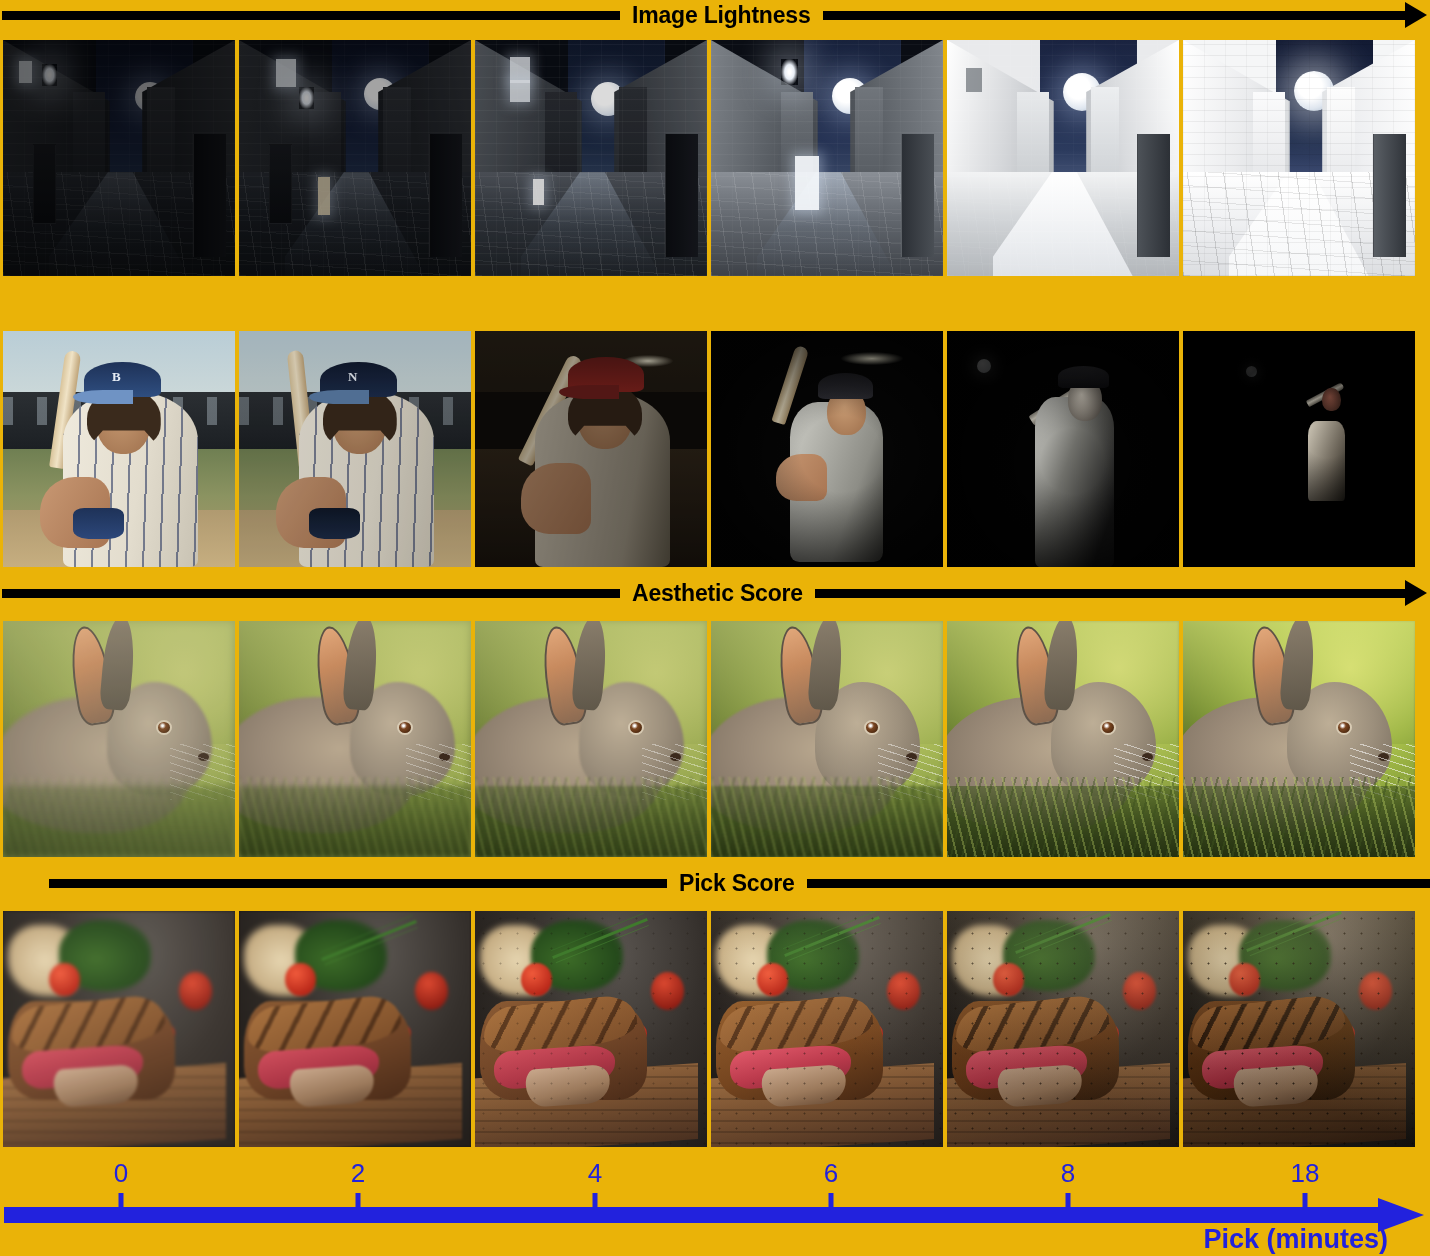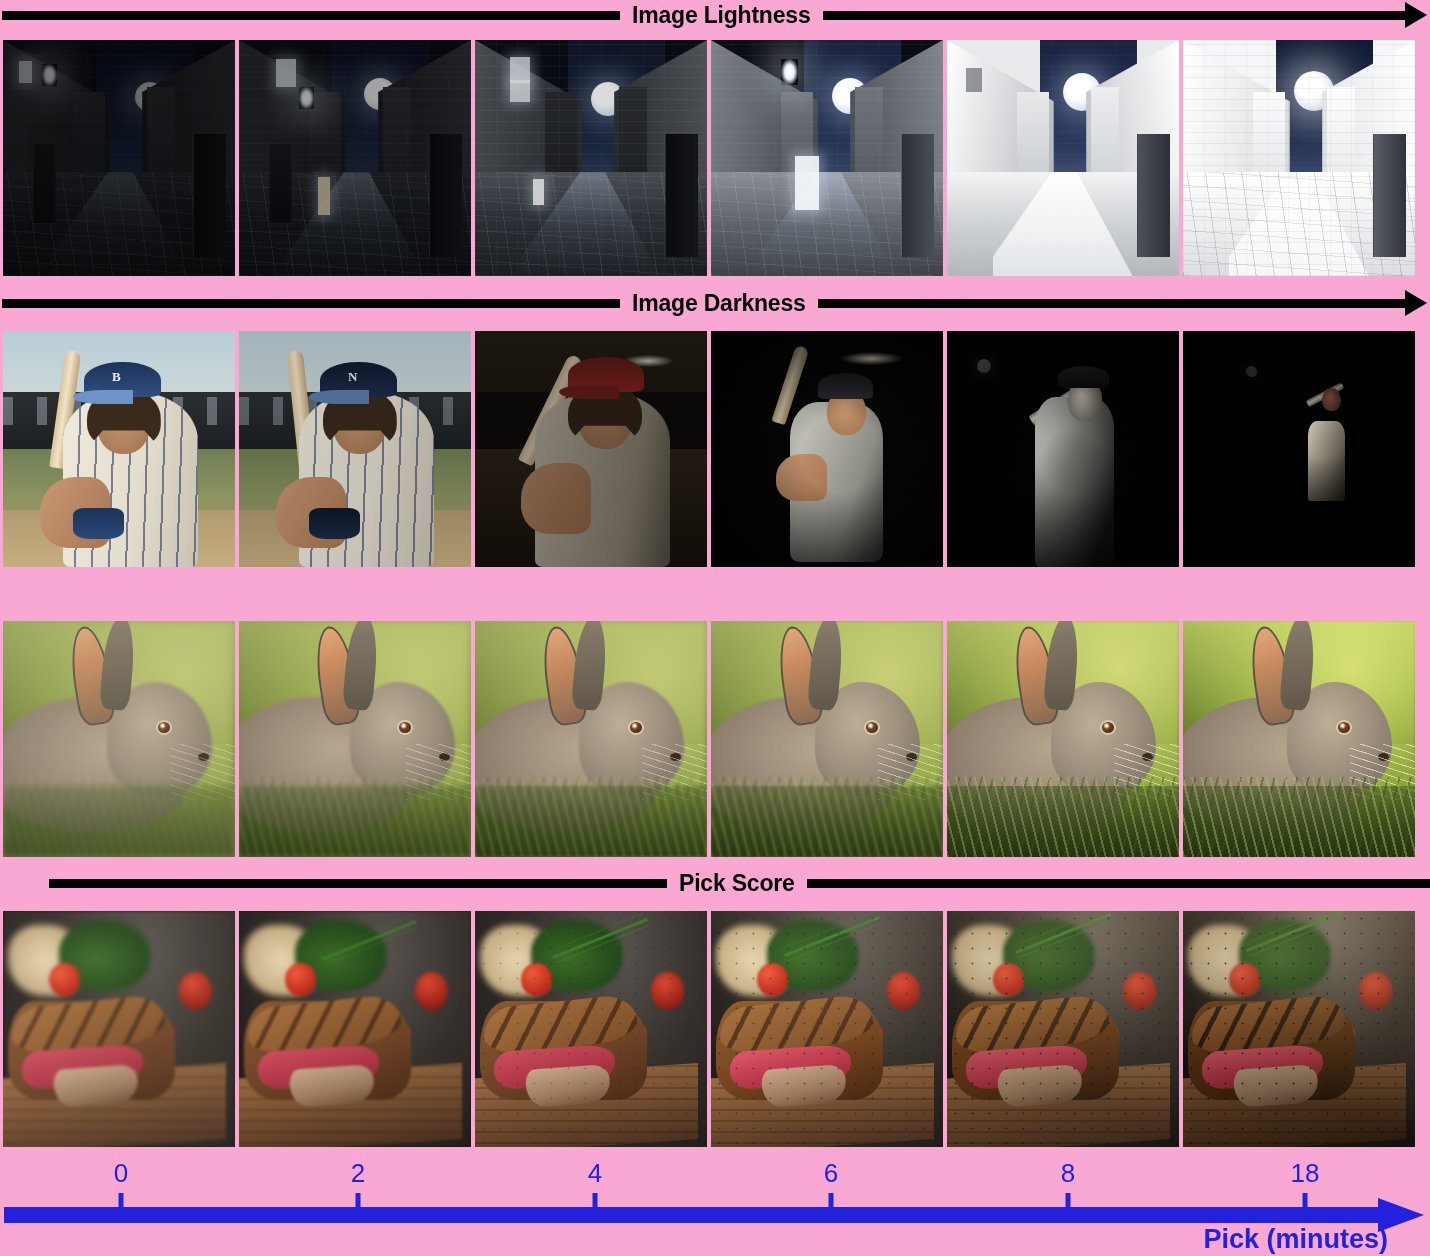--- a/index.html
+++ b/index.html
@@ -5,21 +5,21 @@
   * { box-sizing: border-box; }
   html, body {
     margin: 0; padding: 0;
     background: #ffffff;
     font-family: "Liberation Sans", sans-serif;
   }
   #page {
     position: relative;
     width: 1430px;
     height: 1256px;
-    background: #f9a8d4;
+    background: #eab308;
     overflow: hidden;
   }
 
   
   .axis-row {
     position: absolute;
     left: 0;
     width: 1430px;
     height: 30px;
     display: flex;
@@ -535,26 +535,20 @@
         <div class="midR" style="background:linear-gradient(180deg,#fdfdfd,#e1e3e6)"></div>
         <div class="ground" style="background:linear-gradient(180deg,#ffffff,#f0f1f3 45%,#dcdee1)"></div>
         <div class="path" style="opacity:1;background:linear-gradient(180deg,rgba(255,255,255,1),rgba(248,249,250,.9))"></div>
         <div class="bricks" style="opacity:.45;background-image:repeating-linear-gradient(0deg,rgba(0,0,0,.12) 0 1px,transparent 1px 11px),repeating-linear-gradient(90deg,rgba(0,0,0,.08) 0 1px,transparent 1px 21px)"></div>
         <div class="paving" style="background-image:repeating-linear-gradient(82deg,rgba(0,0,0,.14) 0 1px,transparent 1px 18px),repeating-linear-gradient(4deg,rgba(0,0,0,.09) 0 1px,transparent 1px 15px)"></div>
         <div class="doorR" style="background:linear-gradient(90deg,#5a5f65,#30343a)"></div>
       </div>
     </div>
   </div>
 
-  <div class="axis-row" style="top:288px;">
-    <div class="axis-line left"></div>
-    <div class="axis-label">Image Darkness</div>
-    <div class="axis-line right"></div>
-    <div class="axis-head"></div>
-  </div>
 
   <div class="strip" style="top:331px;">
     <div class="cell">
       <div class="scene ball-scene">
         <div class="skyb"></div>
           <div class="stands"></div>
           <div class="standbars"></div>
         <div class="field"></div>
           <div class="dirt"></div>
         <div class="bat"></div>
@@ -631,20 +625,26 @@
       <div class="scene ball-scene" style="background:#000000">
         <div class="pball" style="left:27%;top:15%;width:11px;height:11px;box-shadow:0 0 8px 3px rgba(255,255,255,.18)"></div>
         <div class="bat" style="left:52%;top:14%;width:7px;height:17%;transform:rotate(62deg);background:linear-gradient(90deg,#6e6a60,#c9c3b4 45%,#5d594f)"></div>
         <div class="body" style="left:54%;bottom:28%;width:16%;height:34%;background:linear-gradient(110deg,#cfc8b8,#6b6458 60%,#221f19);border-radius:24% 26% 8% 8%/18% 18% 6% 6%"></div>
         <div class="head" style="left:60%;top:24%;width:8%;height:10%;background:radial-gradient(ellipse at 42% 38%,#9a5a4a,#2a1a14)"></div>
         <div class="darkveil" style="background:radial-gradient(ellipse at 62% 46%, rgba(0,0,0,0) 10%, rgba(0,0,0,0.86) 52%)"></div>
       </div>
     </div>
   </div>
 
+  <div class="axis-row" style="top:578px;">
+    <div class="axis-line left"></div>
+    <div class="axis-label">Aesthetic Score</div>
+    <div class="axis-line right"></div>
+    <div class="axis-head"></div>
+  </div>
 
   <div class="strip" style="top:621px;">
     <div class="cell">
       <div class="scene rab">
         <div class="bg" style="filter:blur(5px)"></div>
           <div class="grassTop"></div>
         <div class="bodyr" style="filter:blur(2.2px)"></div>
         <div class="headr" style="filter:blur(1.6px)"></div>
         <div class="earA"></div>
           <div class="earB"></div>

